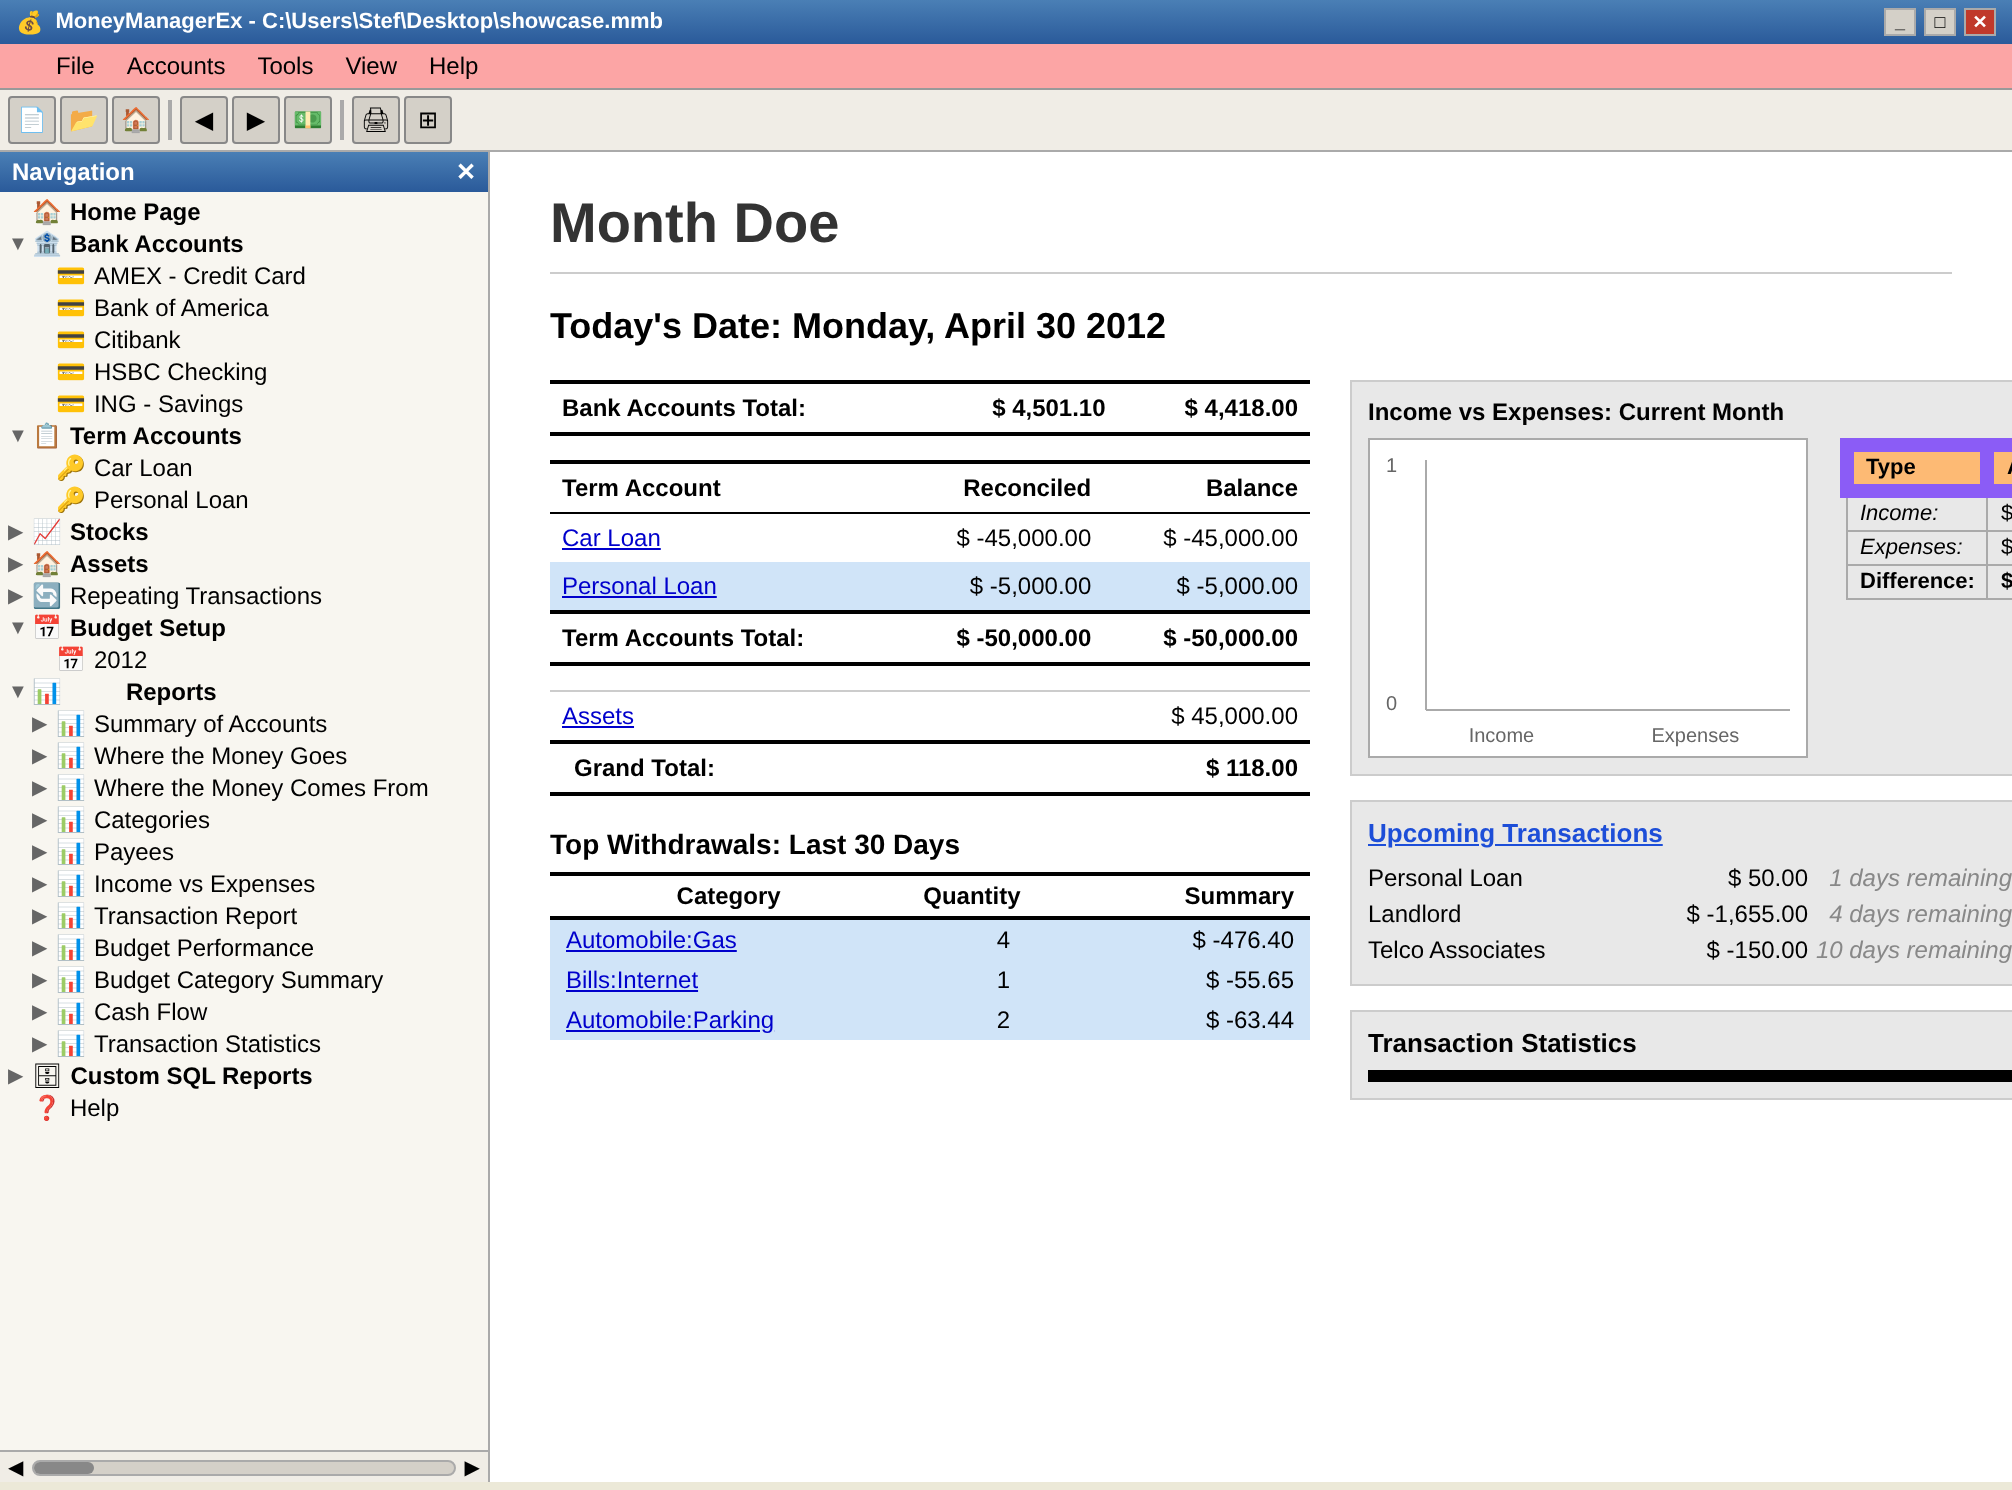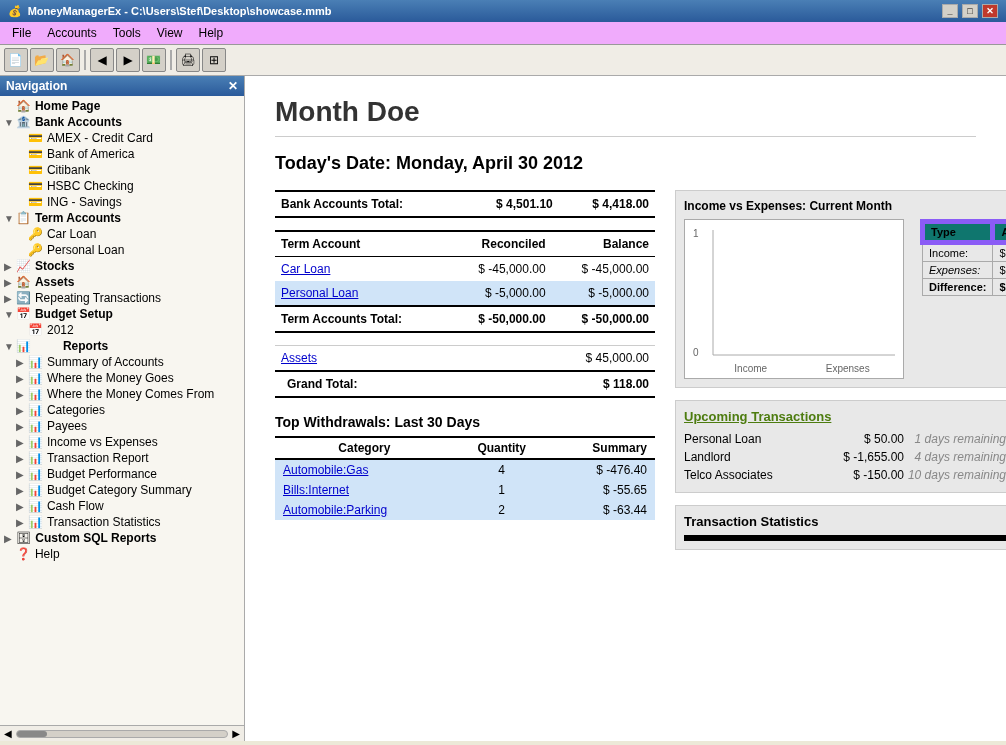--- a/index.html
+++ b/index.html
@@ -24,23 +24,23 @@
       background: #d4d0c8;
       color: #000;
       font-size: 9px;
       display: flex; align-items: center; justify-content: center;
       cursor: pointer;
     }
     .title-btn.close { background: #c0392b; color: white; }
 
     
     .menu-bar {
-      background: #f0abfc;
+      background: #fca5a5;
       border-bottom: 1px solid #999;
-      padding: 2px 4px;
+      padding: 2px 20px;
       display: flex;
       gap: 0;
     }
     .menu-item {
       padding: 2px 8px;
       cursor: pointer;
       font-size: 12px;
     }
 
     
@@ -213,33 +213,33 @@
       display: flex;
       justify-content: space-around;
       font-size: 10px;
       color: #666;
     }
     .chart-legend {
       font-size: 11px;
     }
     .chart-legend table { border-collapse: collapse; }
     .chart-legend td { padding: 2px 6px; }
-    .legend-header td { font-weight: bold; background: #0f766e; border: 5px solid #8b5cf6; }
+    .legend-header td { font-weight: bold; background: #fdba74; border: 7px solid #8b5cf6; }
     .legend-row td { border: 1px solid #aaa; }
     .legend-diff td { font-weight: bold; border: 1px solid #aaa; }
 
     
     .upcoming-section {
       background: #e8e8e8;
       border: 1px solid #ccc;
       padding: 8px;
       margin-bottom: 12px;
     }
     .upcoming-title {
-      color: #4d7c0f;
+      color: #1d4ed8;
       font-weight: bold;
       text-decoration: underline;
       font-size: 13px;
       margin-bottom: 6px;
       cursor: pointer;
     }
     .upcoming-row {
       display: flex;
       justify-content: space-between;
       padding: 2px 0;
@@ -566,21 +566,21 @@
           </tr>
         </tbody>
           </table>
 
         <div class="withdrawals-section">
           <div class="withdrawals-title">Top Withdrawals: Last 30 Days</div>
           <table class="with-table">
             <tbody>
                 <tr class="with-header">
               <th>Category</th>
-              <th style="text-align:center;">Quantity</th>
+              <th style="text-align:left;">Quantity</th>
               <th style="text-align:right;">Summary</th>
             </tr>
             <tr class="with-row">
               <td class="link-cell">Automobile:Gas</td>
               <td>4</td>
               <td>$ -476.40</td>
             </tr>
             <tr class="with-row" style="background:#d0e4f8;">
               <td class="link-cell">Bills:Internet</td>
               <td style="text-align:center;">1</td>
@@ -620,21 +620,21 @@
               </div>
             </div>
             <div class="chart-legend">
               <table>
                 <tbody>
                     <tr class="legend-header">
                   <td>Type</td>
                   <td>Amount</td>
                 </tr>
                 <tr class="legend-row">
-                  <td style="">Income:</td>
+                  <td style="font-style:italic;">Income:</td>
                   <td>$ 0.00</td>
                 </tr>
                 <tr class="legend-row">
                   <td style="font-style:italic;">Expenses:</td>
                   <td>$ 0.00</td>
                 </tr>
                 <tr class="legend-diff">
                   <td>Difference:</td>
                   <td>$ 0.00</td>
                 </tr>

